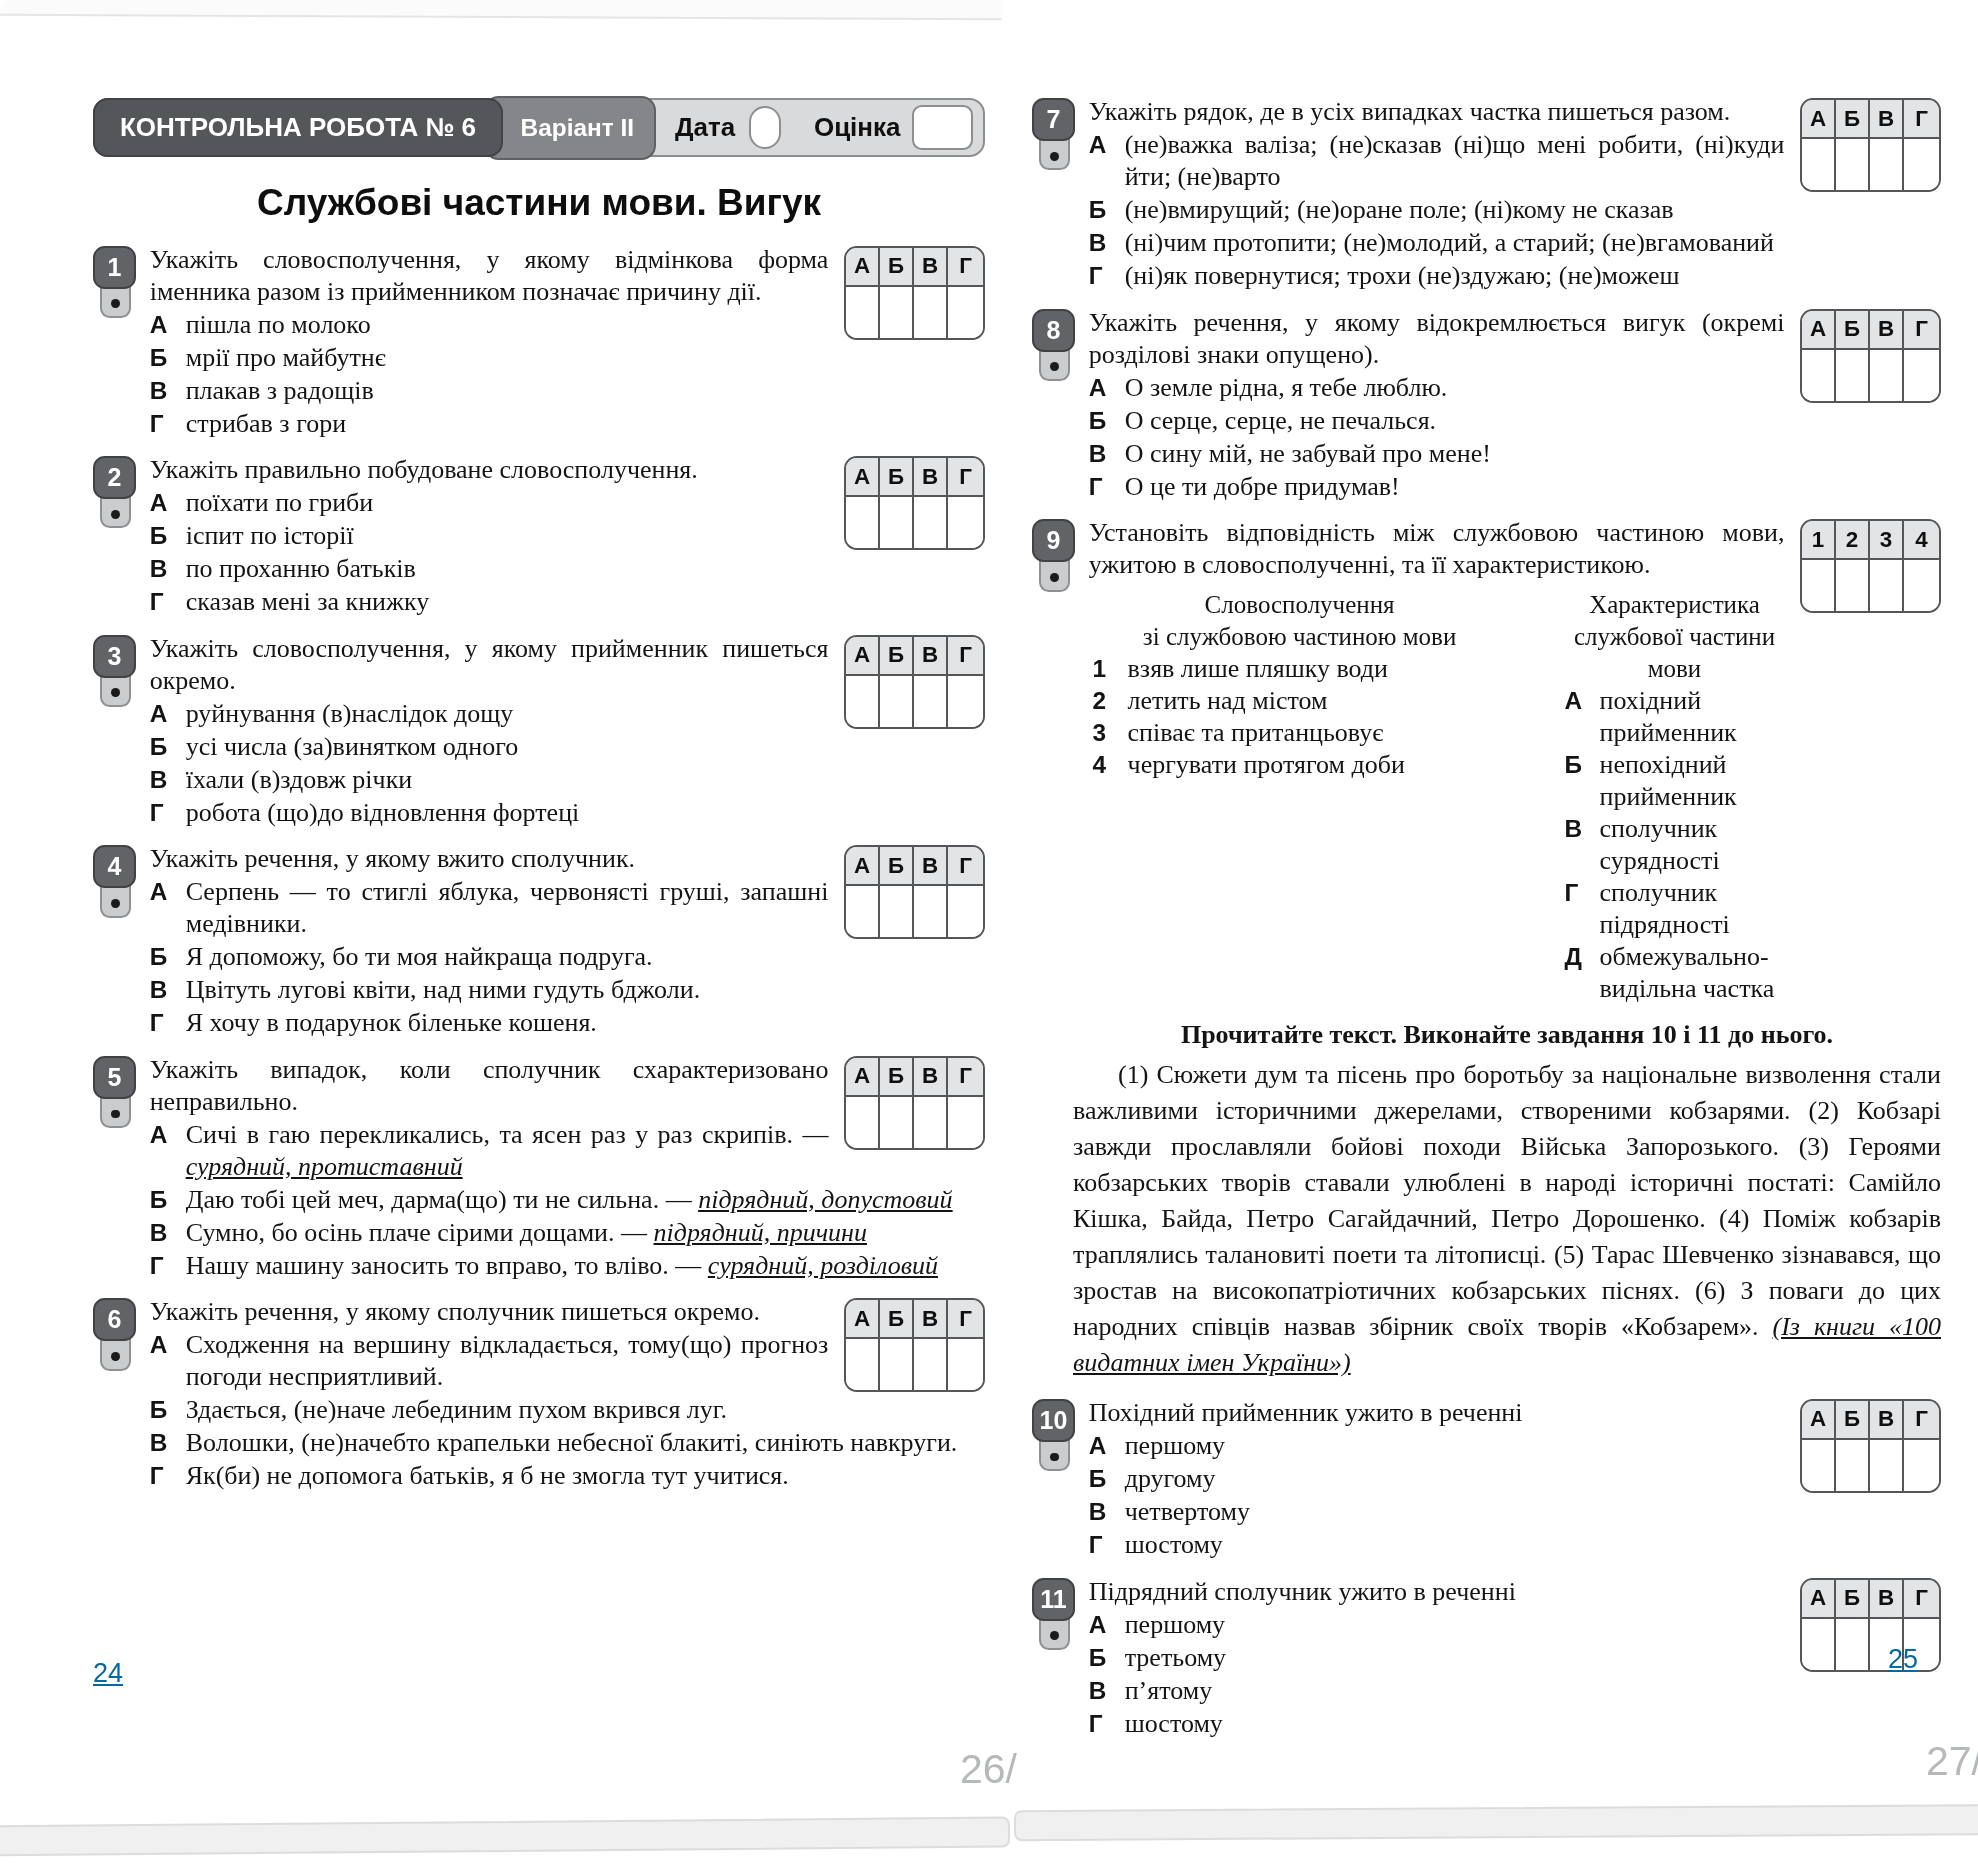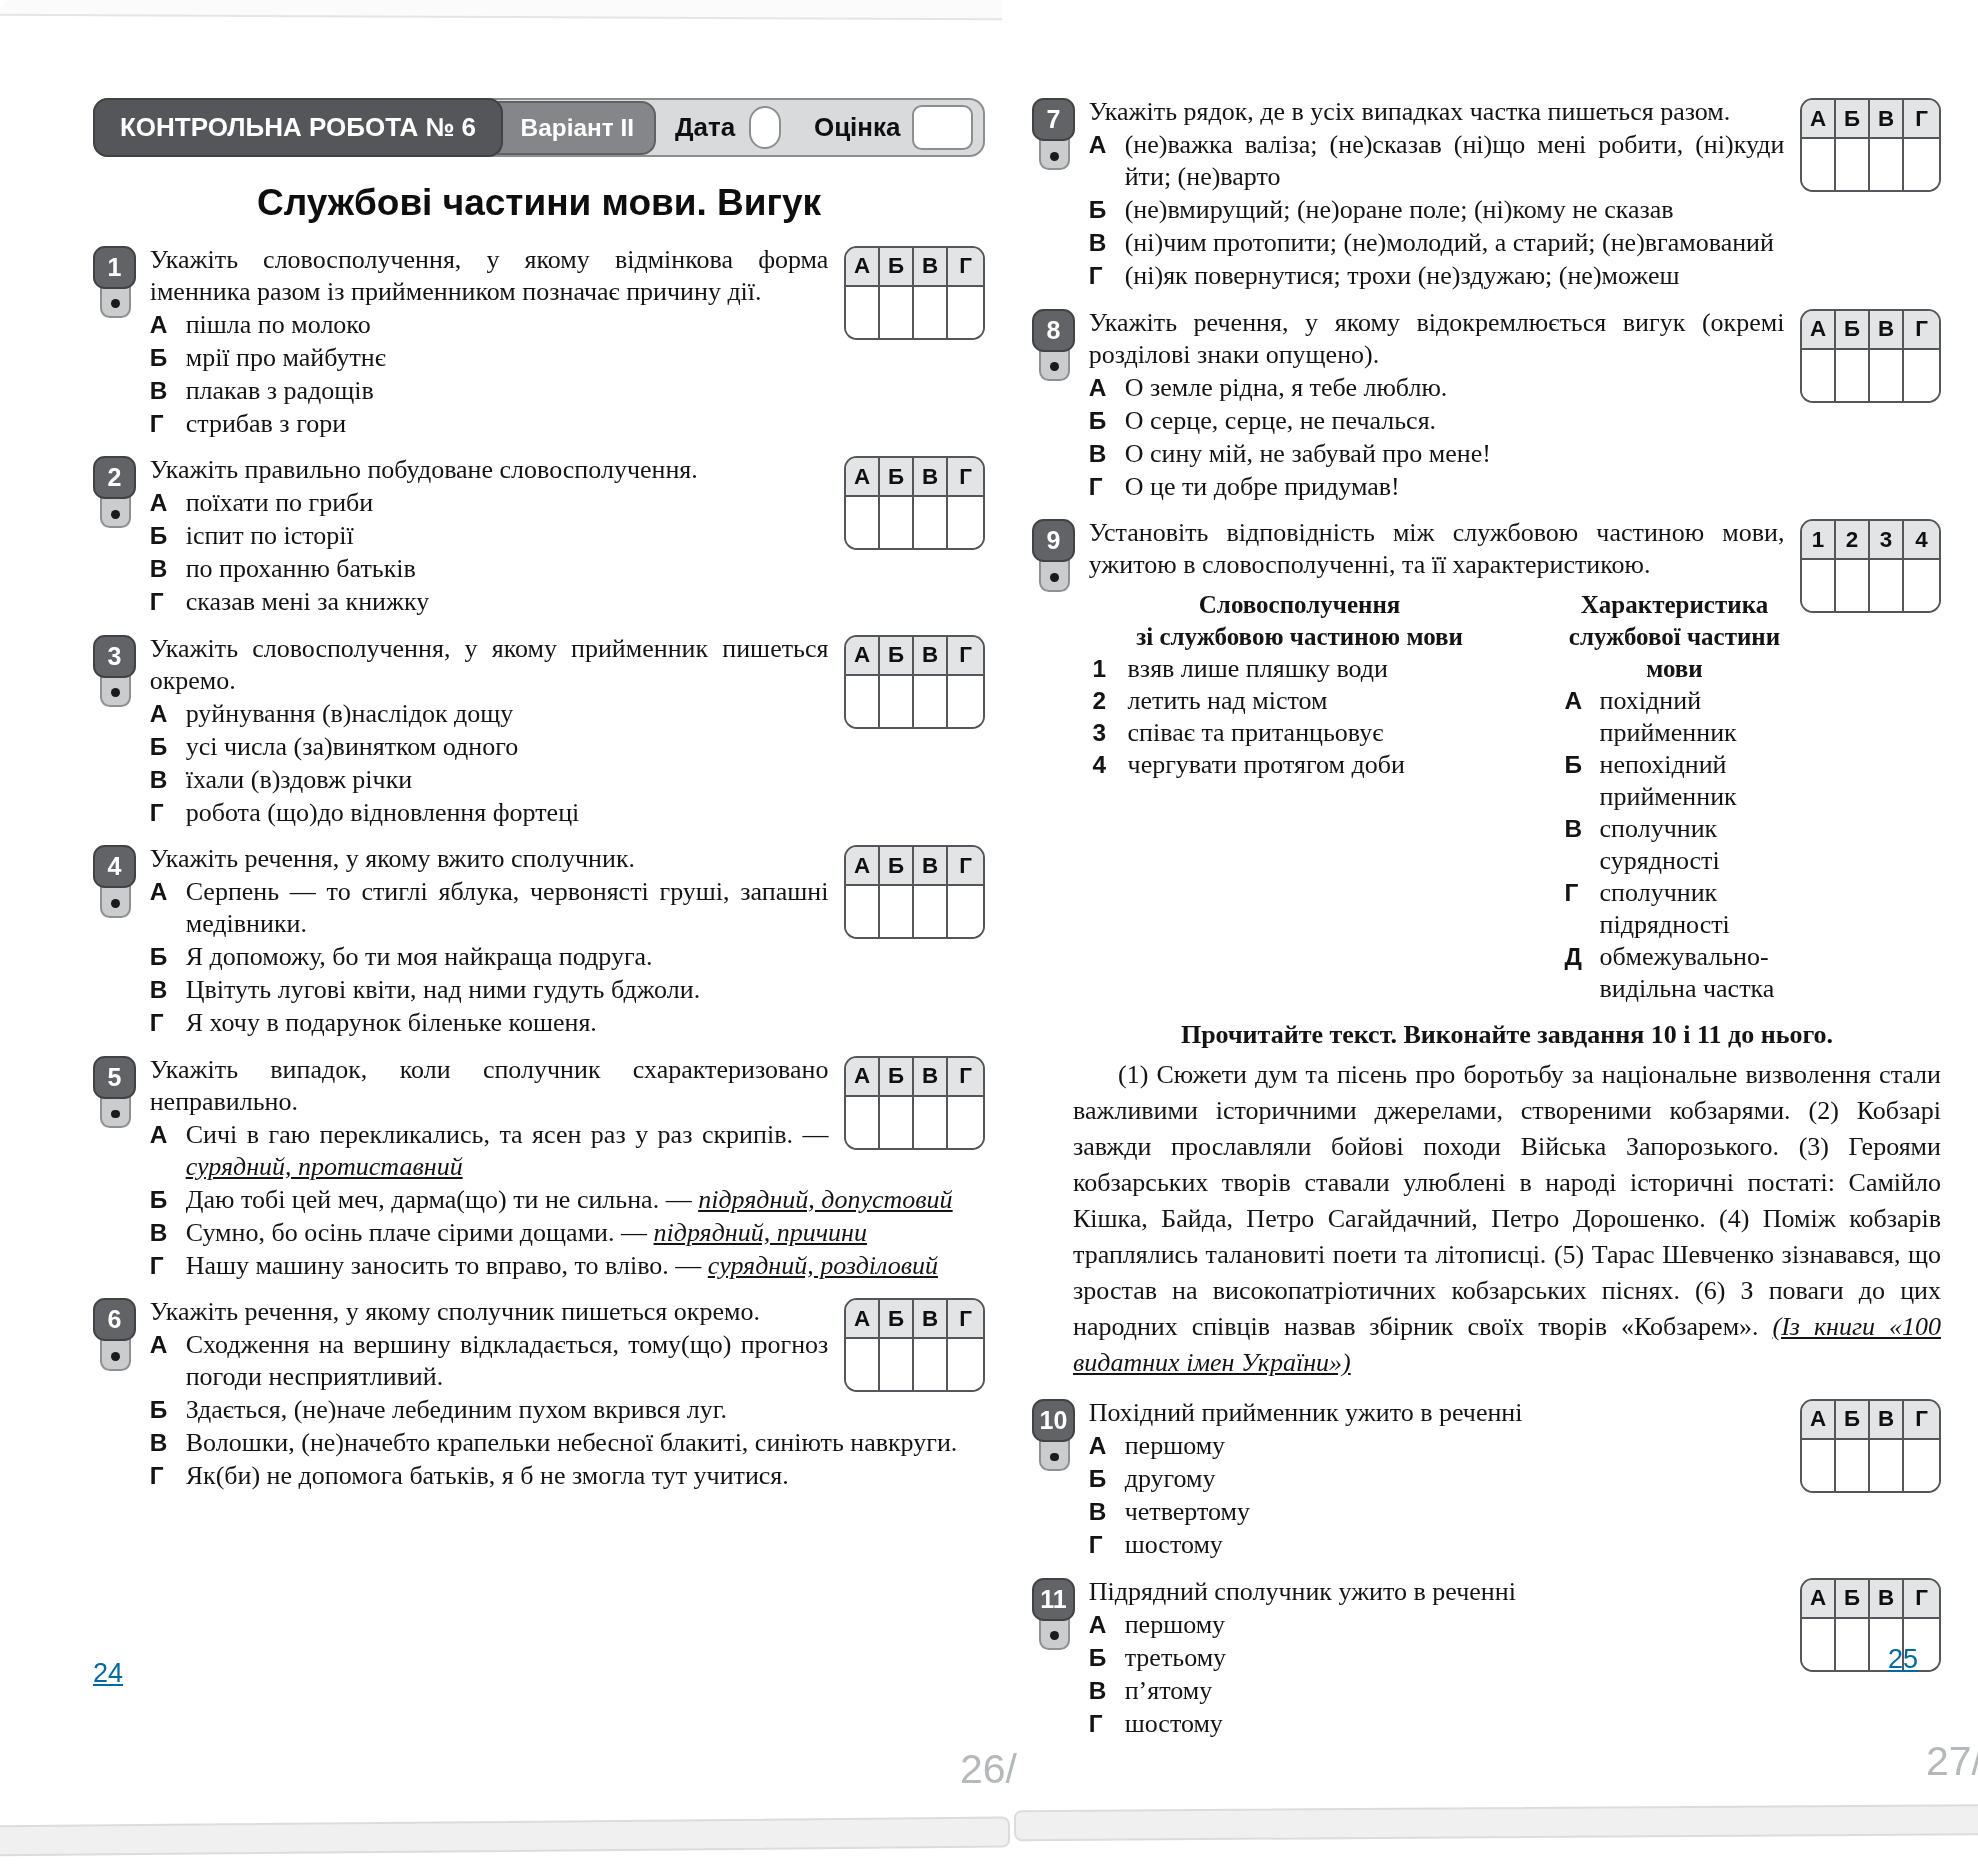--- a/index.html
+++ b/index.html
@@ -8,21 +8,21 @@
   
   .col{position:absolute;top:98px;}
   .col-left{left:93px;width:892px;}
   .col-right{left:1032px;width:909px;top:96px;}
   
   .exam-bar{display:flex;align-items:center;height:55px;background:#d9dadb;
             border:2px solid #8d8e90;border-radius:15.6px;position:relative;}
   .seg-title{position:relative;z-index:2;height:59px;margin:-2px 0 -2px -2px;display:flex;align-items:center;
              background:#55565a;border:2px solid #414244;border-radius:14.6px;box-sizing:border-box;
              padding:0 25px;color:#fff;font:bold 26px "Liberation Sans",sans-serif;white-space:nowrap;}
-  .seg-variant{position:relative;z-index:1;height:54px;margin:-2px 0 -2px -19.5px;display:flex;align-items:center;
+  .seg-variant{position:relative;z-index:1;height:64px;margin:-2px 0 -2px -19.5px;display:flex;align-items:center;
              background:#85868a;border:2px solid #606164;border-radius:14.6px;box-sizing:border-box;
              padding:0 19.5px 0 35px;color:#fff;font:bold 24.4px "Liberation Sans",sans-serif;white-space:nowrap;}
   .bar-label{font:bold 26px "Liberation Sans",sans-serif;color:#101010;margin-left:19.5px;white-space:nowrap;}
   .date-input{flex:1;height:39px;background:#fff;border:2px solid #8d8e90;border-radius:19.5px;margin:0 13.7px;}
   .grade-input{width:57px;height:41px;background:#fff;border:2px solid #8d8e90;border-radius:9.8px;margin:0 9.8px 0 11.7px;flex:none;}
   
   .page-title{margin:25px 0 19.5px;text-align:center;font:bold 37px "Liberation Sans",sans-serif;color:#0e0e0e;}
   
   .q{display:flex;margin-bottom:14.6px;}
   .badge{width:45px;flex:none;padding-top:2px;}
@@ -46,21 +46,21 @@
   .gcell{width:34px;box-sizing:border-box;flex:none;}
   .gcell:last-child{border-right:none !important;width:35px;}
   .ghead{height:39px;background:#e3e4e5;font:bold 22.4px "Liberation Sans",sans-serif;color:#101010;
          display:flex;align-items:center;justify-content:center;
          border-right:2px solid #55565a;border-bottom:2px solid #55565a;}
   .gbody{height:51px;background:#fff;border-right:2px solid #55565a;}
   
   .match-cols{display:flex;margin-top:7.8px;}
   .mcol-left{width:414px;margin-left:3.9px;flex:none;}
   .mcol-right{flex:1;margin-left:58px;}
-  .mtitle{text-align:center;font-weight:bold;font-size:25px;line-height:32px;}
+  .mtitle{text-align:center;font-weight:normal;font-size:25px;line-height:32px;}
   .mitem{display:flex;}
   .mletter{flex:none;width:35px;font:bold 24.4px "Liberation Sans",sans-serif;line-height:32px;}
   .mtext{flex:1;}
   
   .reading{margin:11.7px 0 15.6px 41px;}
   .reading-intro{font-weight:bold;text-align:center;font-size:26px;margin:5.9px 0 7.8px;}
   .reading-body{font-size:26px;line-height:36px;text-align:justify;text-indent:45px;}
   
   .page-num{position:absolute;font:27px "Liberation Sans",sans-serif;color:#0369a1;text-decoration:underline;}
   #pn24{left:93px;top:1658px;}

